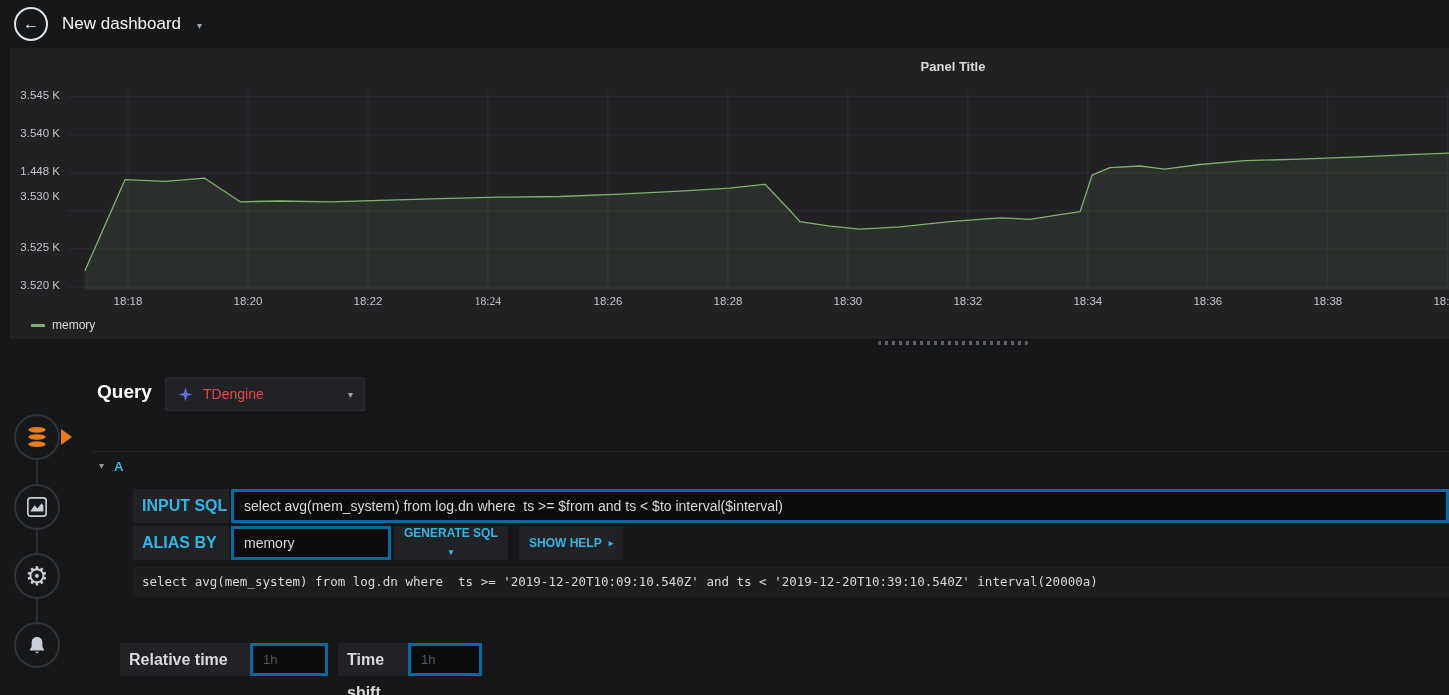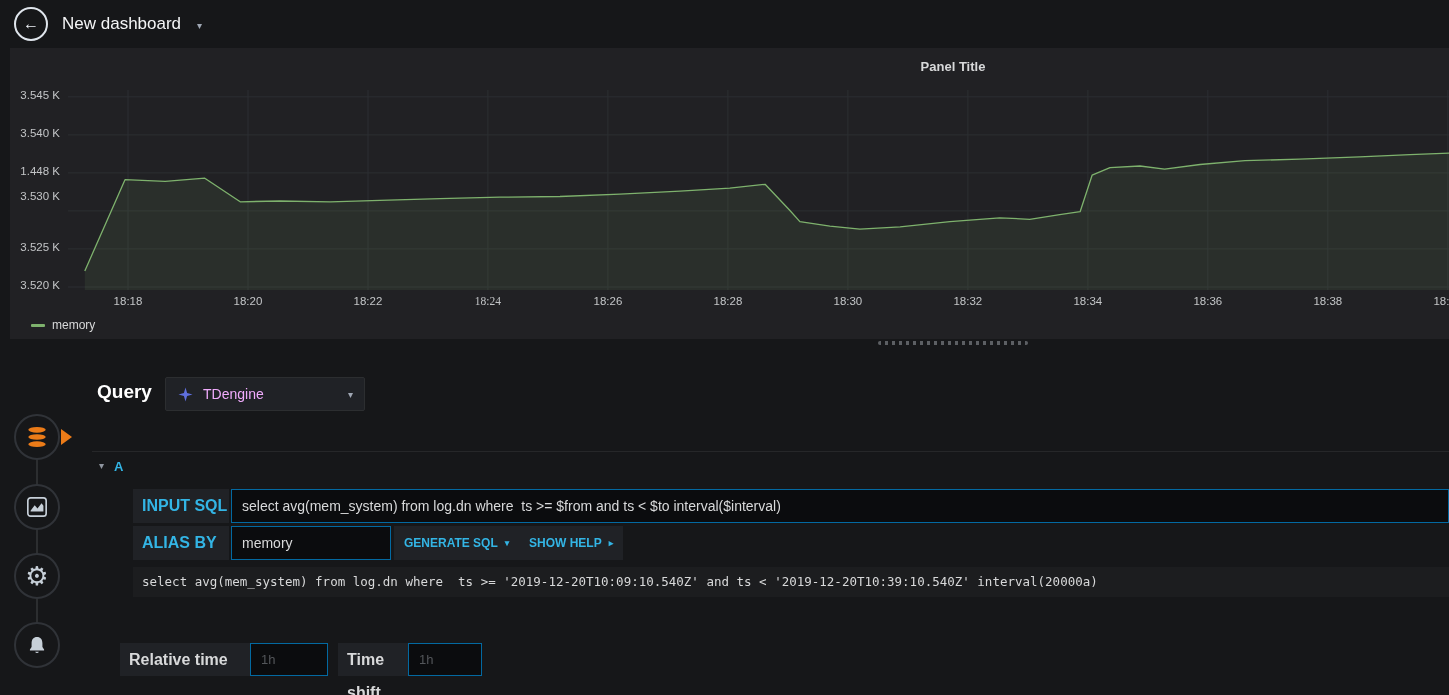--- a/index.html
+++ b/index.html
@@ -47,47 +47,47 @@
   .active-arrow { position:absolute; left:61px; top:429px; width:0; height:0;
                   border-top:8px solid transparent; border-bottom:8px solid transparent;
                   border-left:11px solid #eb7b18; z-index:2; }
 
   
   .query-title { position:absolute; left:97px; top:381px; font-size:19px; font-weight:700; color:#ffffff; }
   .ds-picker { position:absolute; left:165px; top:377px; width:200px; height:34px; box-sizing:border-box;
                background:#202226; border:1px solid #2c2e30; border-radius:2px;
                display:flex; align-items:center; cursor:pointer; }
   .ds-logo { margin-left:12px; display:flex; align-items:center; }
-  .ds-name { margin-left:10px; font-size:14px; color:#f0abfc; }
+  .ds-name { margin-left:10px; font-size:14px; color:#ef4444; }
   .ds-caret { margin-left:auto; margin-right:11px; font-size:10px; color:#9fa7b3; }
 
   .row-divider { position:absolute; left:92px; top:451px; width:1357px; height:1px;
                  background:rgba(255,255,255,0.07); }
   .ref-caret { position:absolute; left:99px; top:460px; font-size:10px; color:#8f96a0; cursor:pointer; }
   .ref-id { position:absolute; left:114px; top:459px; font-size:13px; font-weight:700;
             color:#33b5e5; cursor:pointer; }
 
   .label-box { position:absolute; height:34px; line-height:34px; background:#202226;
                font-size:16px; font-weight:700; padding-left:9px; box-sizing:border-box; }
   .cyan { color:#33b5e5; }
   .white { color:#d8d9da; }
   .lbl-input-sql { left:133px; top:489px; width:96px; }
   .lbl-alias     { left:133px; top:526px; width:96px; }
 
-  .dark-input { position:absolute; background:#0b0c0e; border:1px solid #0369a1; color:#d8d9da;
+  .dark-input { position:absolute; background:#0b0c0e; border:3px solid #0369a1; color:#d8d9da;
                 font-size:14px; padding:0 10px; box-sizing:border-box; height:34px;
                 font-family:"Liberation Sans", sans-serif; }
   .dark-input::placeholder { color:#53565a; }
   .inp-sql   { left:231px; top:489px; width:1218px; }
   .inp-alias { left:231px; top:526px; width:160px; }
 
   .mini-btn { position:absolute; top:526px; height:34px; background:#202226; color:#33b5e5;
               font-size:12px; font-weight:700; display:flex; align-items:center; gap:7px;
               padding:0 10px; cursor:pointer; }
-  .btn-generate { left:394px; }
+  .btn-generate { left:394px;flex-direction:column; }
   .btn-help { left:519px; }
   .mini-btn .c { font-size:9px; color:#33b5e5; }
 
   .sql-preview { position:absolute; left:133px; top:567px; width:1316px; height:30px;
                  line-height:30px; background:#1c1d1f; color:#d8d9da;
                  font-family:"DejaVu Sans Mono", monospace; font-size:12.5px;
                  padding:0 9px; box-sizing:border-box; white-space:pre; overflow:hidden; }
 
   .lbl-rel   { left:120px; top:643px; width:130px; height:33px; line-height:33px; }
   .inp-rel   { left:250px; top:643px; width:78px; height:33px; font-size:13px; }

